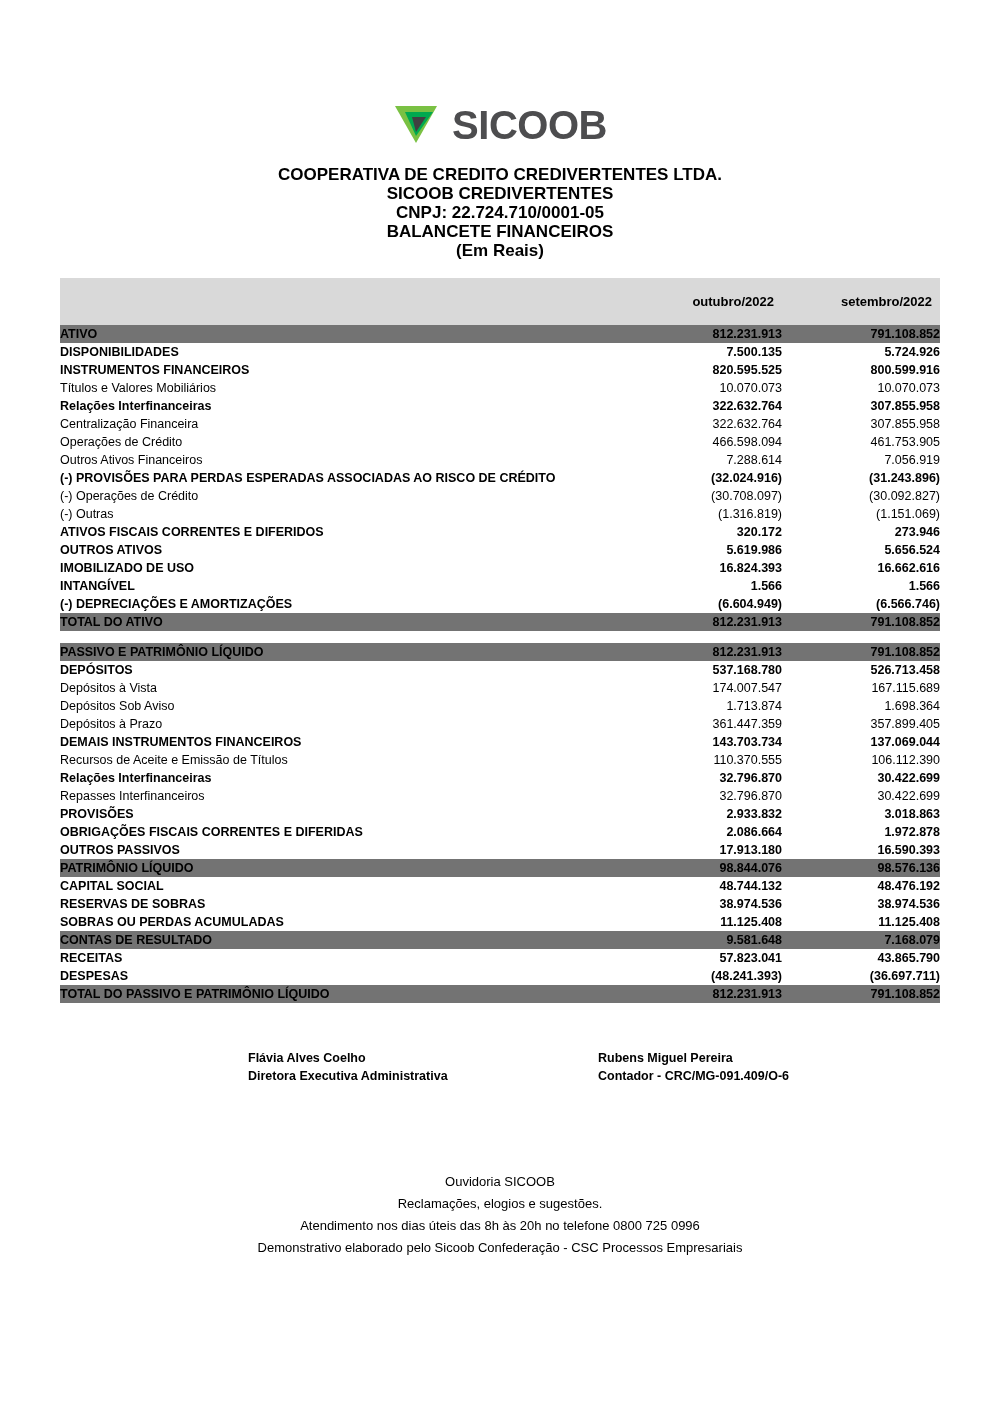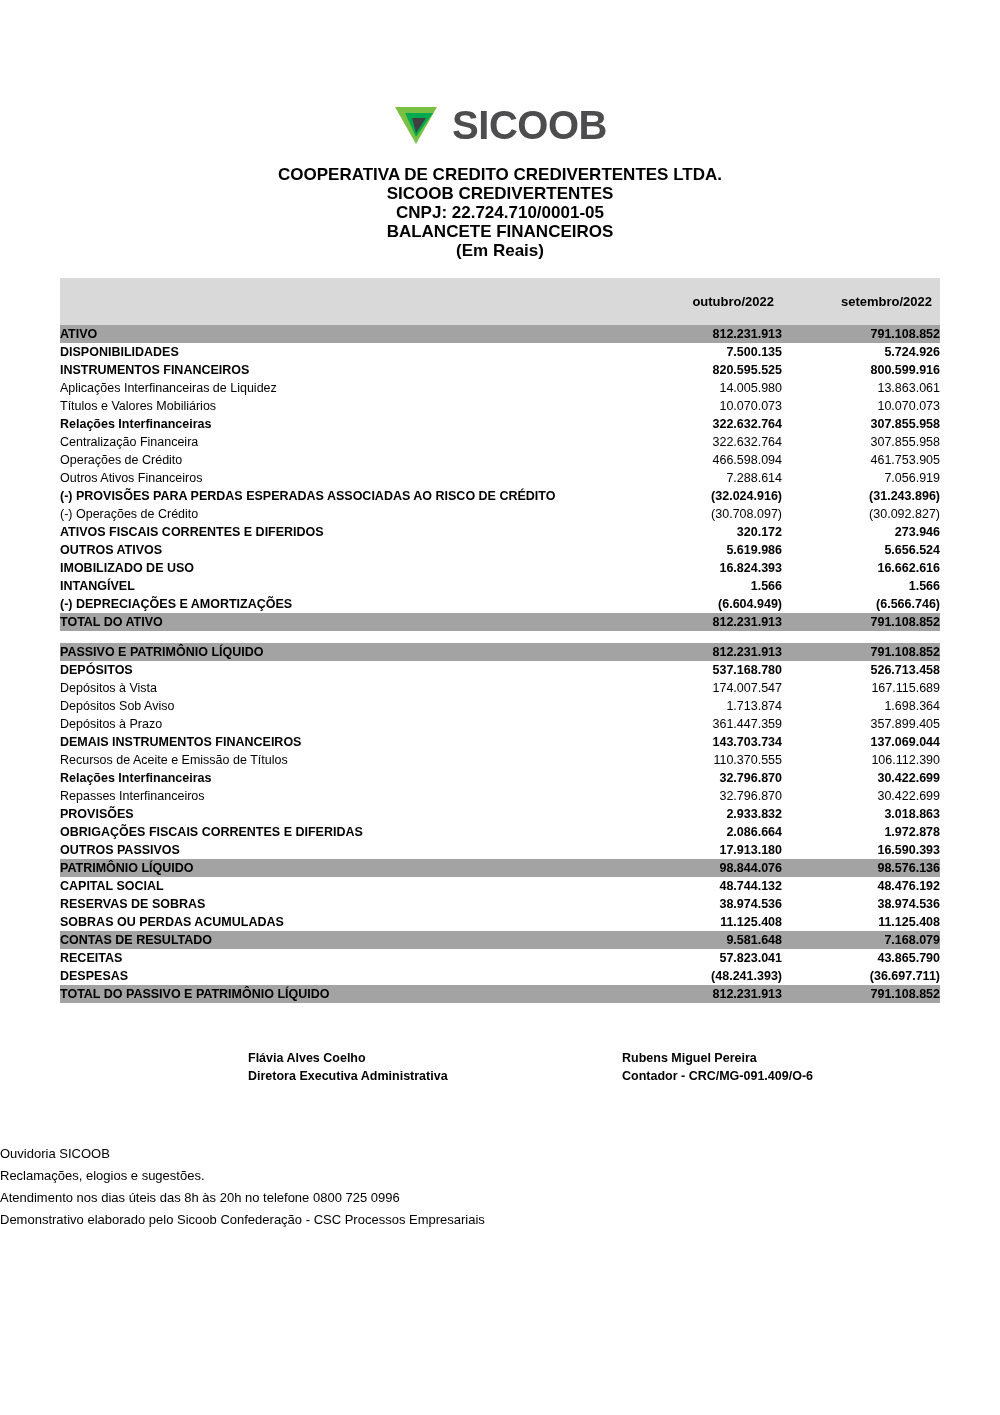--- a/index.html
+++ b/index.html
@@ -25,21 +25,21 @@
   
   .logo-wrap {
     display: flex;
     justify-content: center;
     align-items: center;
     padding-top: 95px;
     height: 60px;
   }
   .logo {
     display: flex;
-    align-items: center;
+    align-items: flex-start;
     gap: 13px;
   }
   .logo-mark {
     width: 46px;
     height: 42px;
     position: relative;
   }
   .logo-text {
     font-size: 40px;
     font-weight: bold;
@@ -84,47 +84,46 @@
     white-space: nowrap;
   }
   tr.head td {
     background: #d9d9d9;
     font-weight: bold;
     font-size: 13px;
     padding: 16px 0;
   }
   tr.head td.num { padding-right: 8px; }
   tr.shade td {
-    background: #a3a3a3;
+    background: #737373;
   }
   .b { font-weight: bold; }
   .ind1 { padding-left: 18px; }
   .ind2 { padding-left: 36px; margin-left: 30px; }
   tr.spacer td {
     height: 12px;
     padding: 0;
     background: #ffffff;
   }
 
   
   .signatures {
     margin: 46px 0 0 0;
     display: flex;
     padding-left: 248px;
     font-size: 12.5px;
     font-weight: bold;
     line-height: 18px;
-    gap: 24px;
   }
   .sig-block { width: 350px; }
 
   
   .footer {
-    margin-top: 58px;
-    text-align: left;
+    margin-top: 86px;
+    text-align: center;
     font-size: 13px;
     line-height: 22px;
     color: #000;
   }
 </style>
 </head>
 <body>
 
 <div class="page">
 
@@ -166,25 +165,20 @@
             <td class="label b">DISPONIBILIDADES</td>
             <td class="num b">7.500.135</td>
             <td class="num b">5.724.926</td>
           </tr>
           <tr>
             <td class="label b">INSTRUMENTOS FINANCEIROS</td>
             <td class="num b">820.595.525</td>
             <td class="num b">800.599.916</td>
           </tr>
           <tr>
-            <td class="label ind1">Aplicações Interfinanceiras de Liquidez</td>
-            <td class="num">14.005.980</td>
-            <td class="num">13.863.061</td>
-          </tr>
-          <tr>
             <td class="label ind1">Títulos e Valores Mobiliários</td>
             <td class="num">10.070.073</td>
             <td class="num">10.070.073</td>
           </tr>
           <tr>
             <td class="label b ind1">Relações Interfinanceiras</td>
             <td class="num b">322.632.764</td>
             <td class="num b">307.855.958</td>
           </tr>
           <tr>
@@ -204,20 +198,25 @@
           </tr>
           <tr>
             <td class="label b">(-) PROVISÕES PARA PERDAS ESPERADAS ASSOCIADAS AO RISCO DE CRÉDITO</td>
             <td class="num b">(32.024.916)</td>
             <td class="num b">(31.243.896)</td>
           </tr>
           <tr>
             <td class="label ind1">(-) Operações de Crédito</td>
             <td class="num">(30.708.097)</td>
             <td class="num">(30.092.827)</td>
+          </tr>
+          <tr>
+            <td class="label ind1">(-) Outras</td>
+            <td class="num">(1.316.819)</td>
+            <td class="num">(1.151.069)</td>
           </tr>
           <tr>
             <td class="label b">ATIVOS FISCAIS CORRENTES E DIFERIDOS</td>
             <td class="num b">320.172</td>
             <td class="num b">273.946</td>
           </tr>
           <tr>
             <td class="label b">OUTROS ATIVOS</td>
             <td class="num b">5.619.986</td>
             <td class="num b">5.656.524</td>

